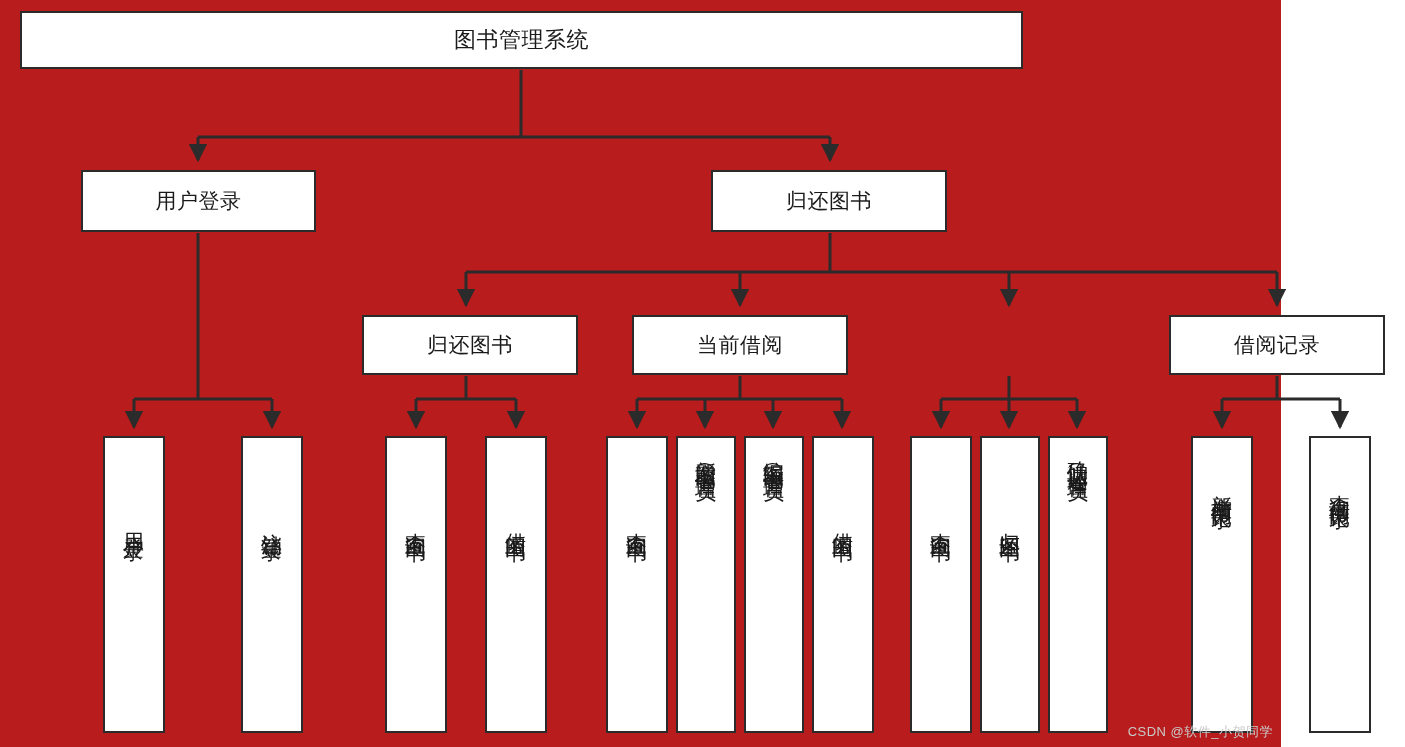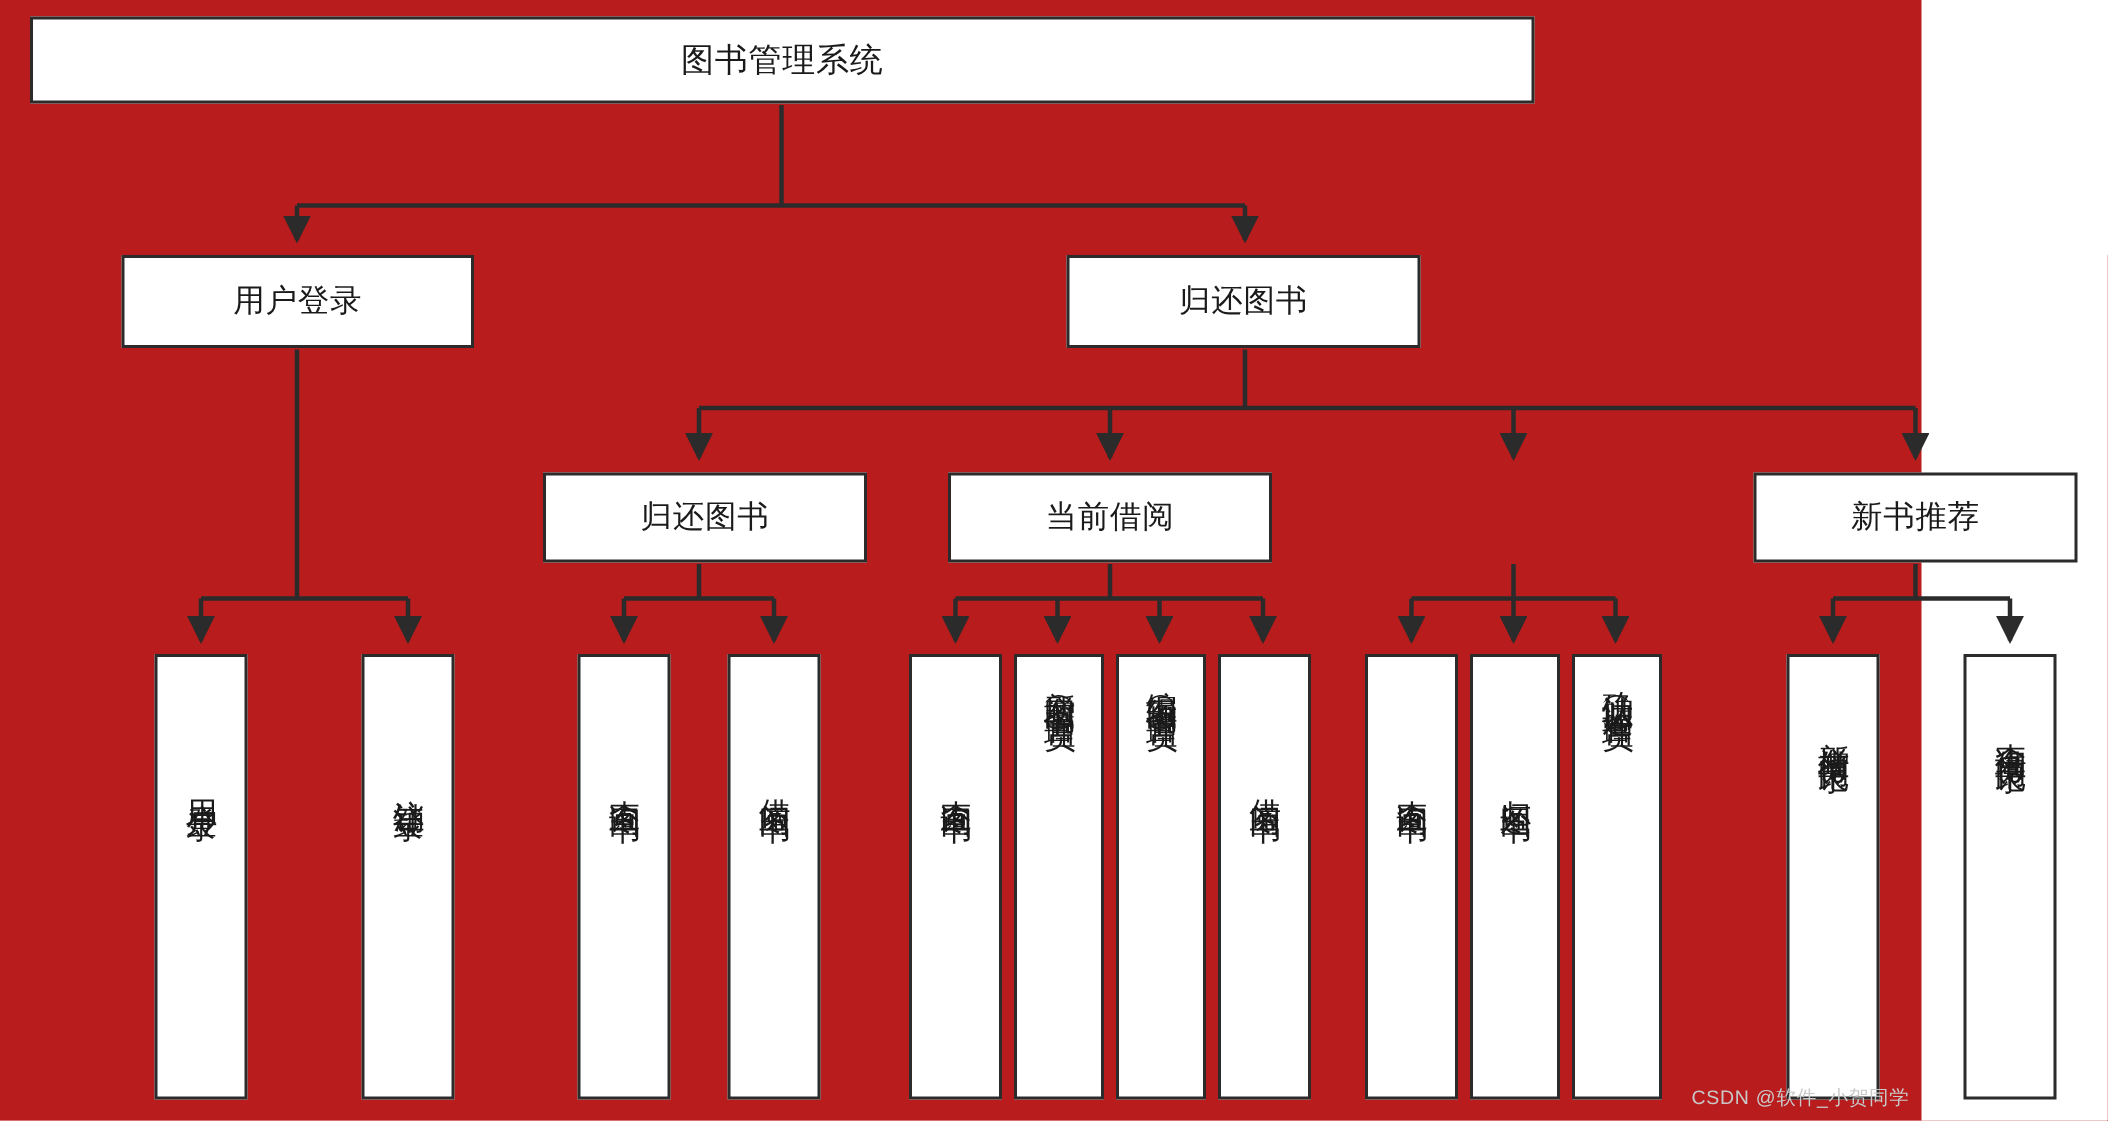--- a/index.html
+++ b/index.html
@@ -121,21 +121,21 @@
     <span class="lbl">归还图书</span>
   </div>
 
   <div class="node horiz" style="left:362px;top:315px;width:216px;height:60px;">
     <span class="lbl">归还图书</span>
   </div>
   <div class="node horiz" style="left:632px;top:315px;width:216px;height:60px;">
     <span class="lbl">当前借阅</span>
   </div>
   <div class="node horiz" style="left:1169px;top:315px;width:216px;height:60px;">
-    <span class="lbl">新书推荐</span>
+    <span class="lbl">借阅记录</span>
   </div>
 
   <div class="node vert" style="left:103px;top:436px;width:62px;height:297px;padding-top:78px;">
     <span class="lbl">用户登录</span>
   </div>
   <div class="node vert" style="left:241px;top:436px;width:62px;height:297px;padding-top:78px;">
     <span class="lbl">注销登录</span>
   </div>
 
   <div class="node vert" style="left:385px;top:436px;width:62px;height:297px;padding-top:78px;">

